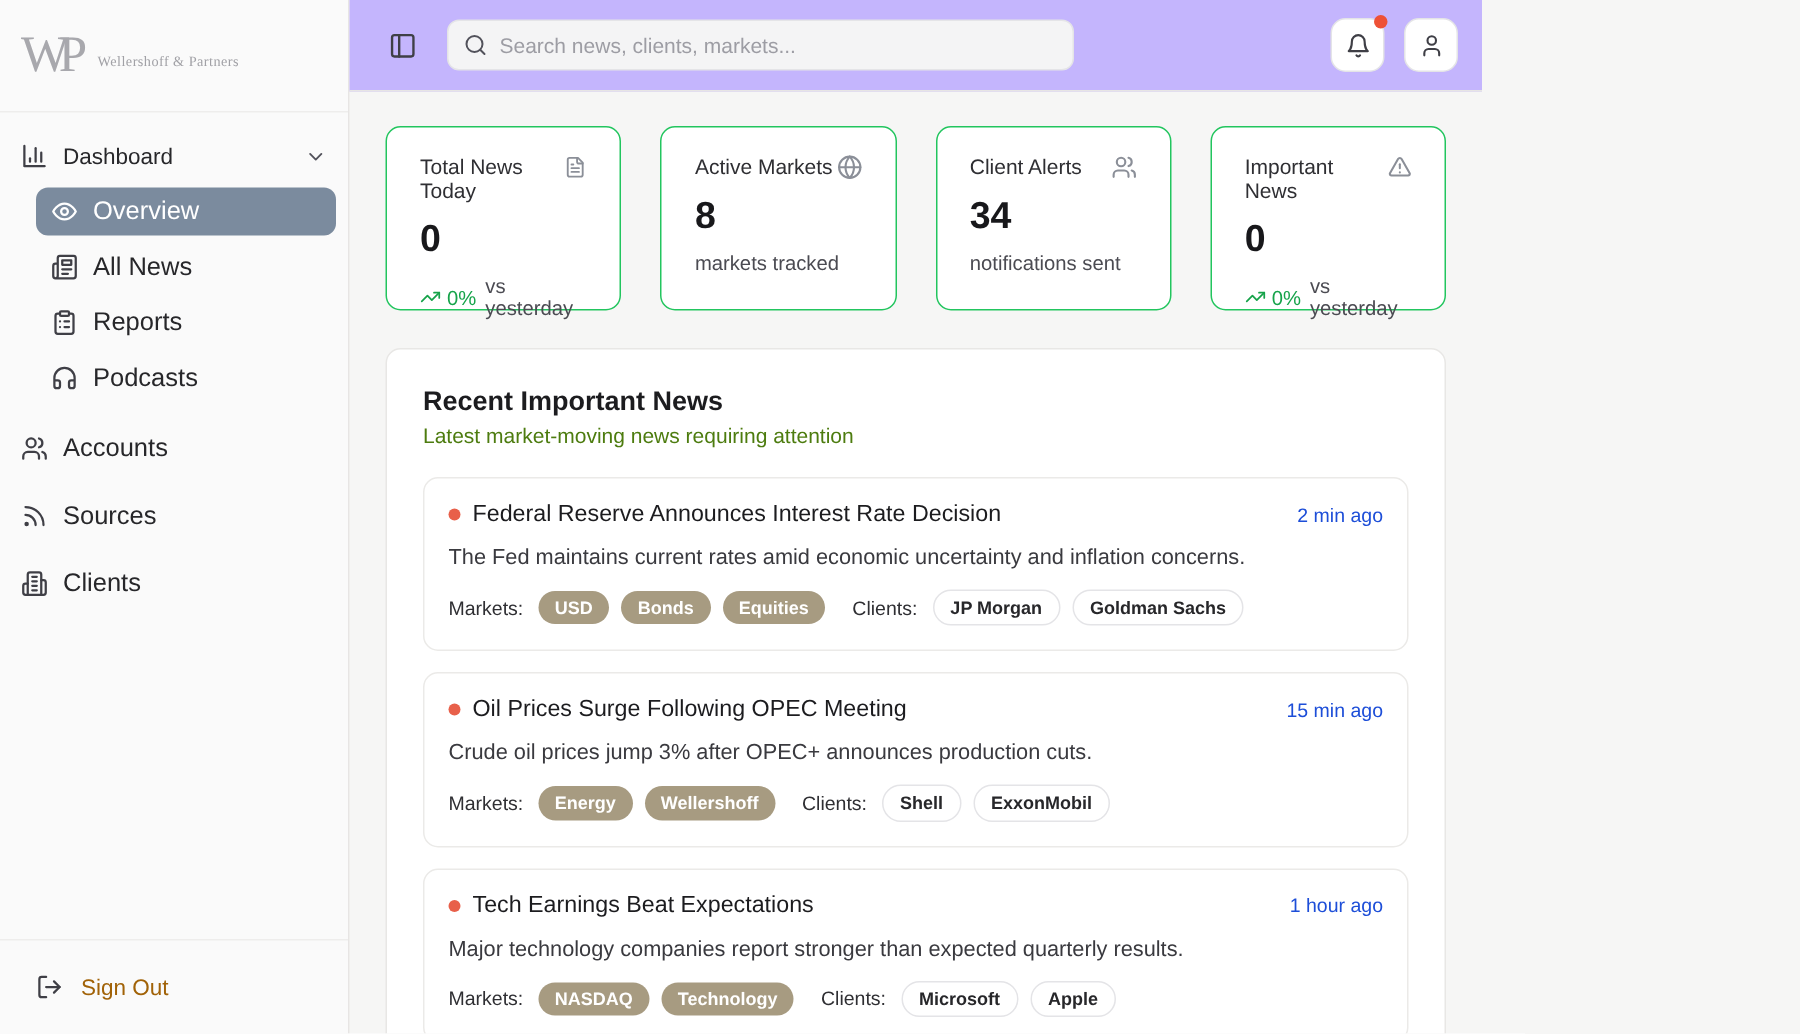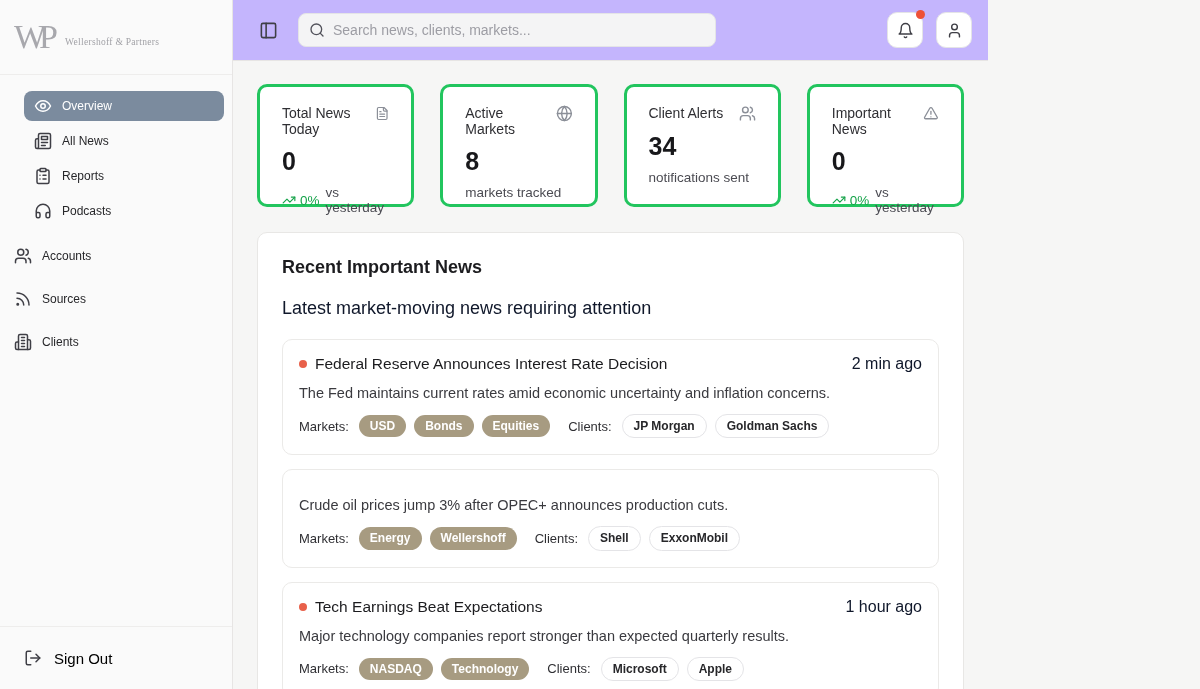--- a/index.html
+++ b/index.html
@@ -9,85 +9,97 @@
 
   
   .sidebar { width:233px; min-width:233px; background:#fafafa; border-right:1px solid #e7e5e4; display:flex; flex-direction:column; }
   .logo-block { height:75px; border-bottom:1px solid #eeedec; display:flex; align-items:center; padding:0 14px; gap:6px; }
   .monogram { font-family:"Liberation Serif","DejaVu Serif",serif; font-size:34px; color:#a8a8ad; letter-spacing:-7px; font-weight:400; line-height:1; padding-right:8px; }
   .brand-name { font-family:"Liberation Serif","DejaVu Serif",serif; font-size:9.5px; color:#a1a1a6; letter-spacing:.3px; padding-top:10px; }
   .nav { flex:1; padding:12px 8px 0 8px; }
   .nav-group-label { display:flex; align-items:center; gap:10px; padding:8px 6px 8px 6px; font-size:15px; font-weight:500; color:#27272a; border-radius:8px; cursor:pointer; }
   .nav-group-label .chev { margin-left:auto; color:#52525b; }
   .subnav { margin-top:4px; display:flex; flex-direction:column; gap:5px; }
-  .nav-item { display:flex; align-items:center; gap:10px; font-size:12px; font-weight:500; color:#27272a; padding:6px 10px; border-radius:8px; cursor:pointer; }
+  .nav-item { display:flex; align-items:center; gap:10px; font-size:17px; font-weight:500; color:#27272a; padding:6px 10px; border-radius:8px; cursor:pointer; }
   .sub { margin-left:16px; }
   .nav-item.active { background:#7b8b9e; color:#ffffff; }
   .nav-item.active svg { color:#ffffff; }
   .top-level { margin-top:15px; display:flex; flex-direction:column; gap:13px; }
   .top-level .nav-item { padding:6px 6px; }
   svg.ic { width:18px; height:18px; flex:none; color:#3f3f46; }
   .sidebar-footer { border-top:1px solid #eeedec; padding:14px 8px; }
-  .signout { display:flex; align-items:center; gap:12px; font-size:15px; font-weight:500; color:#000000; padding:8px 16px; border-radius:8px; cursor:pointer; }
+  .signout { display:flex; align-items:center; gap:12px; font-size:15px; font-weight:500; color:#a16207; padding:8px 16px; border-radius:8px; cursor:pointer; }
 
   
   .main { flex:1; display:flex; flex-direction:column; min-width:0; }
   .topbar { height:61px; min-height:61px; background:#c4b5fd; border-bottom:1px solid #e7e5e4; display:flex; align-items:center; padding:0 16px 0 21px; gap:16px; }
   .panel-toggle { width:28px; height:28px; display:flex; align-items:center; justify-content:center; background:none; border:none; cursor:pointer; color:#3f3f46; }
   .searchbox { width:418px; height:34px; background:#f4f4f5; border:1px solid #e4e4e7; border-radius:8px; display:flex; align-items:center; padding:0 10px; gap:8px; }
   .searchbox svg { width:16px; height:16px; color:#52525b; flex:none; }
   .searchbox input { flex:1; border:none; background:transparent; outline:none; font-size:14px; color:#18181b; font-family:inherit; }
   .searchbox input::placeholder { color:#9d9da4; }
   .topbar-right { margin-left:auto; display:flex; gap:13px; }
   .icon-btn { position:relative; width:36px; height:36px; background:#fff; border:1px solid #e4e4e7; border-radius:10px; display:flex; align-items:center; justify-content:center; cursor:pointer; color:#3f3f46; }
   .icon-btn svg { width:17px; height:17px; }
   .notif-dot { position:absolute; top:-3px; right:-3px; width:9px; height:9px; border-radius:50%; background:#ee5136; }
 
   
   .content { flex:1; padding:23px 24px 0 24px; overflow:hidden; }
   .stats { display:grid; grid-template-columns:repeat(4,1fr); gap:26px; }
-  .stat-card { background:#fff; border:3px solid #22c55e; border-radius:10px; padding:18px 22px 20px 22px; height:123px; }
+  .stat-card { background:#fff; border:1px solid #22c55e; border-radius:10px; padding:18px 22px 20px 22px; height:123px; }
   .stat-head { display:flex; align-items:flex-start; justify-content:space-between; }
   .stat-title { font-size:14px; font-weight:500; color:#2f2f33; }
   .stat-head svg { width:17px; height:17px; color:#8b8f98; }
   .stat-value { font-size:25px; font-weight:700; color:#18181b; margin-top:10px; }
   .stat-sub { margin-top:9px; font-size:13.5px; color:#4b4b52; display:flex; align-items:center; gap:6px; }
   .trend { color:#16a34a; font-weight:500; display:inline-flex; align-items:center; gap:4px; }
   .trend svg { width:14px; height:14px; }
 
   
   .news-wrap { margin-top:25px; background:#fff; border:1px solid #e8e7e5; border-radius:10px; padding:24px; height:600px; }
   .news-title { font-size:18px; font-weight:700; color:#1c1c1f; }
-  .news-subtitle { margin-top:20px; font-size:18px; color:#0f172a; }
+  .news-subtitle { margin-top:4px; font-size:14px; color:#4d7c0f; }
   .news-list { margin-top:20px; display:flex; flex-direction:column; gap:14px; }
   .news-item { border:1px solid #ebeae8; border-radius:10px; background:#fff; padding:15px 16px 16px 16px; cursor:pointer; }
   .item-top { display:flex; align-items:center; }
   .dot { width:8px; height:8px; border-radius:50%; background:#e8604a; flex:none; margin-right:8px; }
   .item-title { font-size:15.5px; font-weight:500; color:#1c1c1f; }
-  .item-time { margin-left:auto; font-size:16px; color:#0f172a; }
+  .item-time { margin-left:auto; font-size:13px; color:#1d4ed8; }
   .item-desc { margin-top:12px; font-size:14.5px; color:#3a3a3f; }
   .tag-row { margin-top:13px; display:flex; align-items:center; gap:8px; }
   .tag-label { font-size:13px; color:#2f2f33; margin-right:2px; }
   .tag-label.clients { margin-left:10px; }
   .tag { border-radius:999px; font-size:12px; padding:4px 11px; line-height:1.2; }
   .tag.market { background:#a79b81; color:#fff; font-weight:700; }
   .tag.client { background:#fff; border:1px solid #e4e4e7; color:#27272a; font-weight:600; }
 </style>
 </head>
 <body>
 
 <div class="app">
 
   <aside class="sidebar">
     <div class="logo-block">
       <span class="monogram">WP</span>
       <span class="brand-name">Wellershoff &amp; Partners</span>
     </div>
 
     <nav class="nav">
+      <div class="nav-group-label">
+        <svg class="ic" viewBox="0 0 24 24" fill="none" stroke="currentColor" stroke-width="2" stroke-linecap="round" stroke-linejoin="round">
+            <path d="M3 3v18h18"></path>
+            <path d="M18 17V9"></path>
+            <path d="M13 17V5"></path>
+            <path d="M8 17v-3"></path>
+          </svg>
+        <span>Dashboard</span>
+        <svg class="ic chev" viewBox="0 0 24 24" fill="none" stroke="currentColor" stroke-width="2" stroke-linecap="round" stroke-linejoin="round" style="width:15px;height:15px;">
+            <path d="m6 9 6 6 6-6"></path>
+          </svg>
+      </div>
 
       <div class="subnav">
         <div class="nav-item sub active">
           <svg class="ic" viewBox="0 0 24 24" fill="none" stroke="currentColor" stroke-width="2" stroke-linecap="round" stroke-linejoin="round">
               <path d="M2 12s3.5-7 10-7 10 7 10 7-3.5 7-10 7-10-7-10-7Z"></path>
               <circle cx="12" cy="12" r="3"></circle>
             </svg>
           <span>Overview</span>
         </div>
         <div class="nav-item sub">
@@ -295,20 +307,25 @@
               <span class="tag market">USD</span>
               <span class="tag market">Bonds</span>
               <span class="tag market">Equities</span>
               <span class="tag-label clients">Clients:</span>
               <span class="tag client">JP Morgan</span>
               <span class="tag client">Goldman Sachs</span>
             </div>
           </article>
 
           <article class="news-item">
+            <div class="item-top">
+              <span class="dot"></span>
+              <span class="item-title">Oil Prices Surge Following OPEC Meeting</span>
+              <span class="item-time">15 min ago</span>
+            </div>
             <p class="item-desc">Crude oil prices jump 3% after OPEC+ announces production cuts.</p>
             <div class="tag-row">
               <span class="tag-label">Markets:</span>
               <span class="tag market">Energy</span>
               <span class="tag market">Wellershoff</span>
               <span class="tag-label clients">Clients:</span>
               <span class="tag client">Shell</span>
               <span class="tag client">ExxonMobil</span>
             </div>
           </article>

